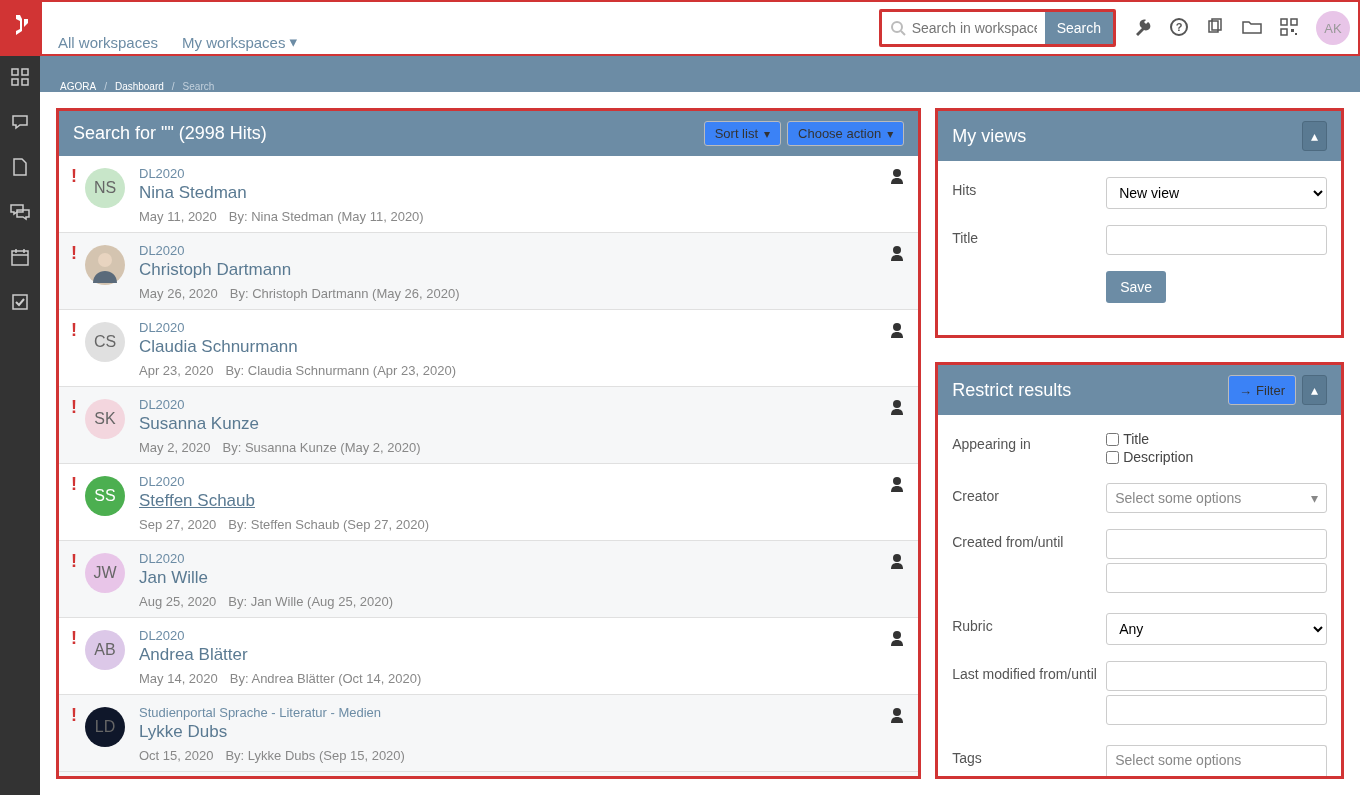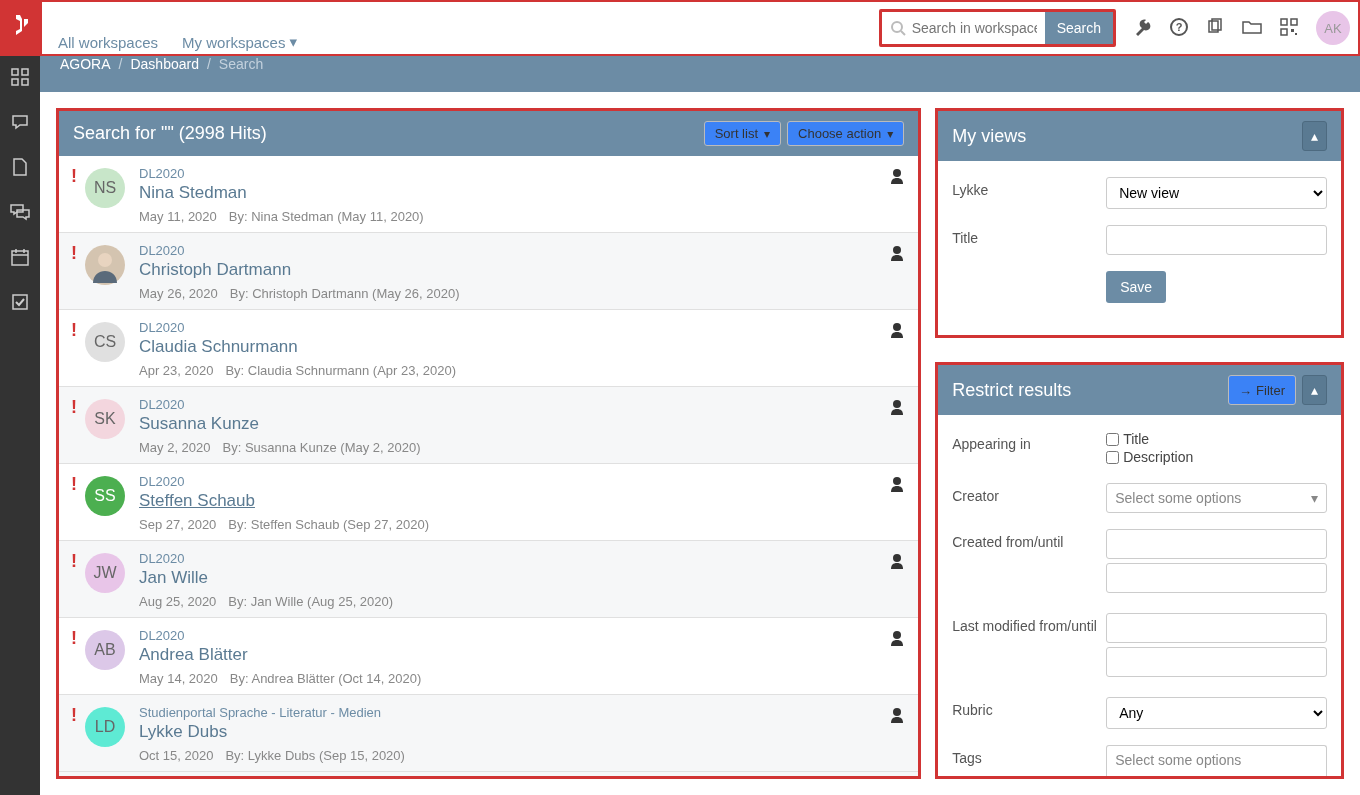--- a/index.html
+++ b/index.html
@@ -18,21 +18,21 @@
 .search-input { border: none; outline: none; font-size: 14px; color: #888; width: 125px; }
 .search-button { background: #6c8ca5; color: #fff; border: none; padding: 8px 12px; font-size: 14px; cursor: pointer; }
 .icon-btn { color: #555; cursor: pointer; }
 .avatar-user { width: 34px; height: 34px; border-radius: 50%; background: #e8c5e8; display: flex; align-items: center; justify-content: center; color: #999; font-size: 13px; }
 
 
 .left-sidebar { position: absolute; left: 0; top: 56px; width: 40px; height: calc(795px - 56px); background: #333; display: flex; flex-direction: column; align-items: center; padding-top: 12px; gap: 24px; }
 .left-sidebar .side-icon { color: #ccc; cursor: pointer; }
 
 
-.breadcrumb-bar { position: absolute; left: 40px; top: 56px; right: 0; height: 36px; background: #6c8ca5; display: flex; align-items: flex-start; padding-left: 20px; color: #fff; font-size: 14px; }
+.breadcrumb-bar { position: absolute; left: 40px; top: 56px; right: 0; height: 36px; background: #6c8ca5; display: flex; align-items: flex-end; padding-left: 20px; color: #fff; font-size: 10px; }
 .breadcrumb-bar a { color: #fff; text-decoration: none; }
 .breadcrumb-bar .sep { margin: 0 8px; color: #c3d1dd; }
 .breadcrumb-bar .current { color: #c3d1dd; }
 
 
 .content { position: absolute; left: 40px; top: 92px; right: 0; bottom: 0; padding: 16px; display: flex; gap: 14px; overflow: hidden; }
 .left-col { width: 874px; border: 3px solid #d13434; background: #f6f7f8; }
 .right-col { width: 413px; display: flex; flex-direction: column; gap: 24px; }
 
 
@@ -306,21 +306,21 @@
             </div>
           </div>
           <span class="person-icon"><svg width="14" height="16" viewBox="0 0 14 16">
               <circle cx="7" cy="5" r="4" fill="#333"></circle>
               <path d="M1 16c0-4 2-6 6-6s6 2 6 6" fill="#333"></path>
             </svg></span>
         </div>
         <div class="result-item">
           <div class="alert-col">!</div>
           <div class="avatar-col">
-            <div class="avatar-circle" style="background:#5eead4;color:#666;text-align:center;">LD</div>
+            <div class="avatar-circle" style="background:#0f172a;color:#666;text-align:center;">LD</div>
           </div>
           <div class="info-col">
             <div class="result-tag">Studienportal Sprache - Literatur - Medien</div>
             <div class="result-name">Lykke Dubs</div>
             <div class="result-meta">
               <span>Oct 15, 2020</span>
               <span>By: Lykke Dubs (Sep 15, 2020)</span>
             </div>
           </div>
           <span class="person-icon"><svg width="14" height="16" viewBox="0 0 14 16">
@@ -333,21 +333,21 @@
 
   <div class="right-col">
 
     <div class="right-panel">
       <div class="panel-header">
         <span>My views</span>
         <button class="btn-dark"><span class="chevron-up">▴</span></button>
       </div>
       <div class="panel-body">
         <div class="form-row">
-          <label>Lykke</label>
+          <label>Hits</label>
           <div class="ctrl"><select><option>New view</option></select></div>
         </div>
         <div class="form-row">
           <label>Title</label>
           <div class="ctrl"><input type="text" style=""></div>
         </div>
         <div class="form-row">
           <label></label>
           <div class="ctrl"><button class="btn-primary">Save</button></div>
         </div>
@@ -389,31 +389,31 @@
           </div>
         </div>
         <div class="form-row">
           <label>Created from/until</label>
           <div class="ctrl">
             <input type="text" class="date-input" style="">
             <input type="text" class="date-input" style="">
           </div>
         </div>
         <div class="form-row">
+          <label>Rubric</label>
+          <div class="ctrl"><select><option>Any</option></select></div>
+        </div>
+        <div class="form-row">
           <label>Last modified from/until</label>
           <div class="ctrl">
             <input type="text" class="date-input" style="">
             <input type="text" class="date-input" style="">
           </div>
         </div>
         <div class="form-row">
-          <label>Rubric</label>
-          <div class="ctrl"><select><option>Any</option></select></div>
-        </div>
-        <div class="form-row">
           <label>Tags</label>
           <div class="ctrl">
             <div class="multiselect" style="border-bottom:none;padding-bottom:12px;">
               <span>Select some options</span>
             </div>
           </div>
         </div>
       </div>
     </div>
   </div>

